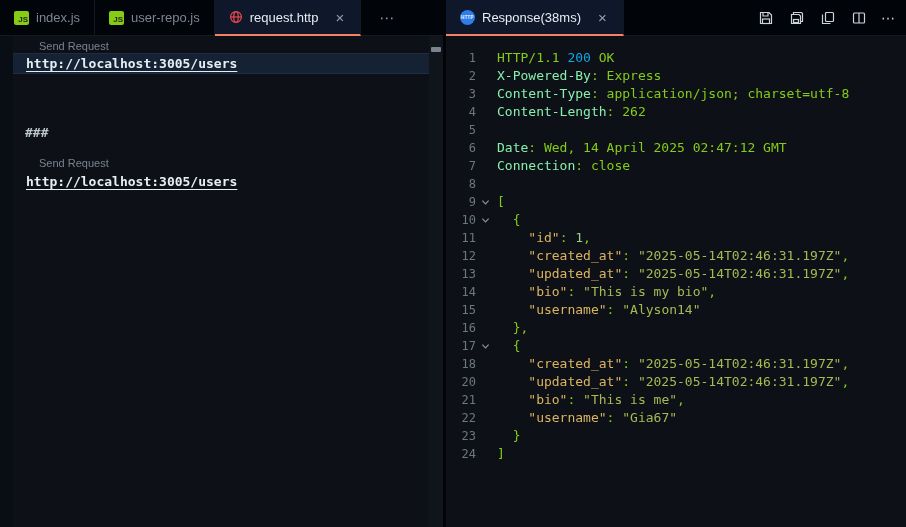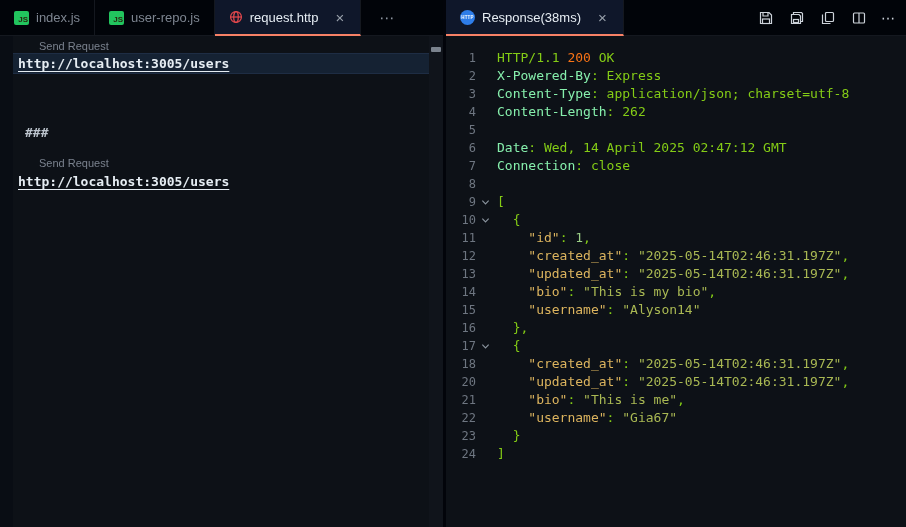--- a/index.html
+++ b/index.html
@@ -24,21 +24,21 @@
     position:relative;white-space:nowrap;
   }
   .tab.active{
     background:#0f172a;color:#e6edf3;margin-bottom:-1px;
     border-bottom:2px solid #f78166;
   }
   .tab .close{
     margin-left:8px;color:#99a1ab;font-size:15px;line-height:1;padding:0 2px;border-radius:3px;
   }
   .js-badge{
-    width:15px;height:14px;background:#22c55e;color:#2a2a12;border-radius:2px;
+    width:15px;height:14px;background:#84cc16;color:#2a2a12;border-radius:2px;
     font-size:8px;font-weight:bold;display:flex;align-items:flex-end;justify-content:flex-end;
     padding:0 1px 1px 0;box-sizing:border-box;letter-spacing:0;
   }
   .http-badge{
     width:15px;height:15px;border-radius:50%;background:#2e7de9;color:#fff;
     display:flex;align-items:center;justify-content:center;
     font-size:4.5px;font-weight:bold;letter-spacing:.2px;flex:none;
   }
   .overflow-btn{
     align-self:center;color:#8b949e;font-size:15px;padding:3px 8px;margin-left:10px;cursor:pointer;
@@ -53,39 +53,39 @@
   
   .editor{position:relative;flex:1;background:#0d1117;overflow:hidden;}
   .gutter-strip{position:absolute;left:0;top:0;bottom:0;width:13px;background:#090d14;}
   .scroll-track{position:absolute;right:0;top:0;bottom:0;width:14px;background:#10141b;}
   .scroll-thumb{position:absolute;right:2px;top:11px;width:10px;height:5px;background:#7a828d;border-radius:1px;}
   .codelens{
     position:absolute;left:39px;font-size:11px;color:#7a828e;cursor:pointer;white-space:nowrap;
   }
   .url-line{
     position:absolute;left:13px;right:14px;height:21px;display:flex;align-items:center;
-    padding-left:5px;font-family:"DejaVu Sans Mono",monospace;font-size:13px;font-weight:bold;
+    padding-left:13px;font-family:"DejaVu Sans Mono",monospace;font-size:13px;font-weight:bold;
     color:#e6edf3;box-sizing:border-box;
   }
   .url-line.current{background:#152233;border-top:1px solid #1e2d44;border-bottom:1px solid #1e2d44;}
   .url-line .url{text-decoration:underline;text-underline-offset:3px;cursor:pointer;}
   .sep-line{
     position:absolute;left:25px;font-family:"DejaVu Sans Mono",monospace;font-size:13px;
     font-weight:bold;color:#bcc4cd;
   }
 
   
   .codearea{padding-top:13px;font-family:"DejaVu Sans Mono",monospace;font-size:13px;}
   .line{display:flex;height:18px;line-height:18px;}
   .ln{width:30px;flex:none;text-align:right;color:#6e7681;font-size:12px;}
   .fold{width:19px;flex:none;display:flex;align-items:center;justify-content:center;}
   .code{white-space:pre;margin-left:2px;}
   .code .p{color:#84cc16;}
   .code .h{color:#86efac;}
-  .code .st{color:#f97316;}
+  .code .st{color:#0ea5e9;}
   .code .k{color:#dcb45e;}
   .code .s{color:#a9b853;}
   .code .n_{color:#9bce87;}
 </style>
 </head>
 <body>
 
 <div class="window">
 
   <div class="group left">

